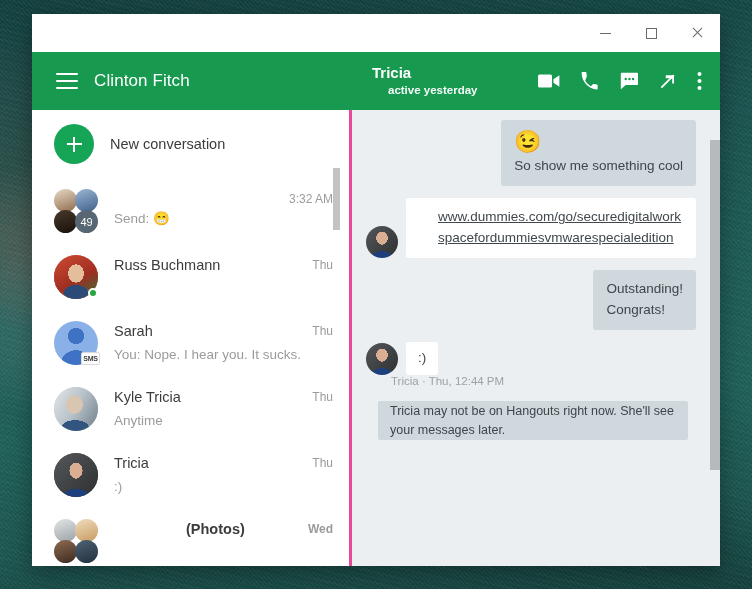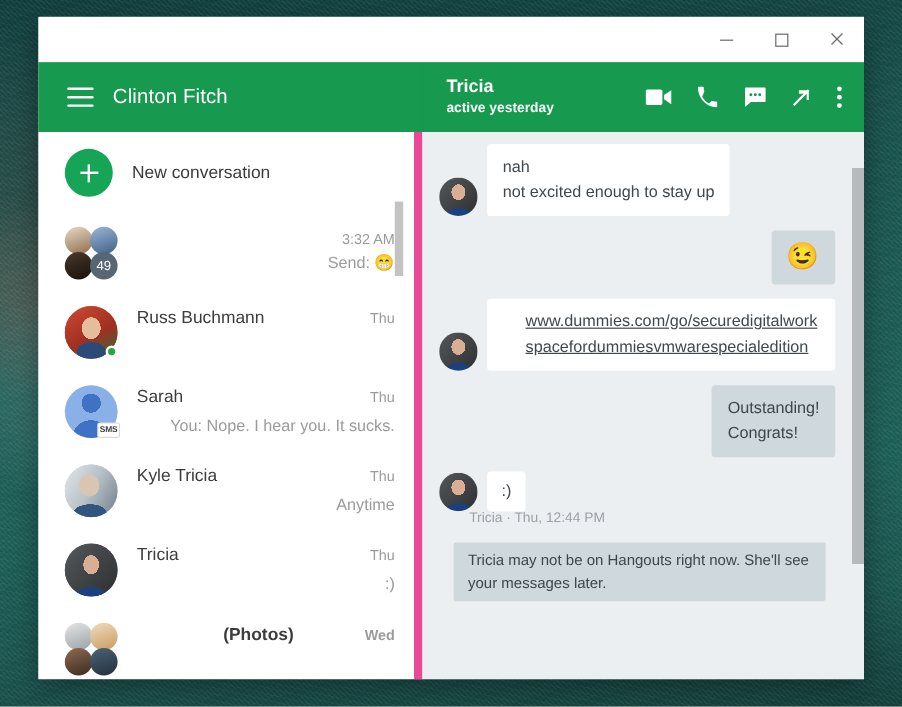--- a/index.html
+++ b/index.html
@@ -64,32 +64,32 @@
   #hamburger { width: 22px; display: flex; flex-direction: column; gap: 5px; cursor: pointer; }
   #hamburger span { display: block; height: 2px; background: #fff; border-radius: 1px; }
   #app-title { color: #fff; font-size: 17px; letter-spacing: .1px; }
 
   #appbar-right {
     flex: 1; display: flex; align-items: center; background: #17994f;
     padding: 0 18px 0 20px;
   }
   #peer-block { display: flex; flex-direction: column; justify-content: center; }
   #peer-name { color: #fff; font-size: 15px; font-weight: bold; line-height: 1.25; }
-  #peer-status { color: #ffffff; font-size: 11.5px; font-weight: bold; line-height: 1.3; opacity: .96; }
+  #peer-status { color: #ffffff; font-size: 11.5px; font-weight: bold; line-height: 1.3; opacity: .96; margin-left: 16px; }
   #peer-actions { margin-left: auto; display: flex; align-items: center; gap: 20px; }
   .act { cursor: pointer; display: flex; align-items: center; justify-content: center; }
 
   
   #body { flex: 1; display: flex; min-height: 0; }
 
   
   #conv-panel {
     width: 320px; flex: 0 0 320px; background: #fff;
-    border-right: 7px solid #ec4899;
-    display: flex; flex-direction: column; position: relative; text-align: right;
+    border-right: 3px solid #ec4899;
+    display: flex; flex-direction: column; position: relative;
   }
   #conv-list { overflow: hidden; position: relative; }
 
   .conv-row {
     display: flex; align-items: flex-start; gap: 16px;
     padding: 11px 16px 11px 22px; cursor: pointer; position: relative;
   }
   #new-conv { padding-top: 14px; padding-bottom: 14px; align-items: center; }
   #new-conv-fab {
     width: 40px; height: 40px; border-radius: 50%; background: #16a457;
@@ -176,21 +176,21 @@
   .bubble .line { white-space: normal; }
   .bubble a { color: #40484d; text-decoration: underline; word-break: break-all; }
 
   .emoji-big { font-size: 22px; line-height: 1.15; display: block; margin-bottom: 2px; }
 
   .msg-meta {
     font-size: 11.5px; color: #9aa2a7; margin: -6px 0 14px 25px;
   }
   .system-note {
     background: #cfd8dc; color: #3d464b; font-size: 12.5px; line-height: 1.5;
-    padding: 6px 12px; border-radius: 2px; margin: 4px 0 14px 12px; max-width: 310px;
+    padding: 1px 12px; border-radius: 2px; margin: 4px 0 14px 12px; max-width: 310px;
   }
 
   #chat-scroll-track {
     position: absolute; right: 0; top: 0; bottom: 0; width: 10px; background: transparent;
   }
   #chat-scroll-thumb {
     position: absolute; right: 0; top: 30px; width: 10px; height: 330px; background: #b6babc;
   }
 
   
@@ -428,31 +428,25 @@
         </div>
 
         <div id="conv-scroll-track">
           <div id="conv-scroll-thumb"></div>
         </div>
       </div>
 
       <div id="chat-panel">
         <div id="chat-scroll">
 
-          <div class="msg-row inbound">
-            <div class="msg-avatar" style="background:radial-gradient(ellipse 8px 9px at 50% 38%, #d9ae92 0 72%, rgba(0,0,0,0) 73%),radial-gradient(ellipse 14px 9px at 50% 99%, #1d3f7e 0 72%, rgba(0,0,0,0) 73%),linear-gradient(135deg,#55585a,#2d2f31)"></div>
-            <div class="bubble in">
-              <div class="line">nah</div>
-              <div class="line">not excited enough to stay up</div>
-            </div>
-          </div>
 
           <div class="msg-row outbound">
             <div class="bubble out">
               <span class="emoji-big">😉</span>
+              <div class="line">So show me something cool</div>
             </div>
           </div>
 
           <div class="msg-row inbound">
             <div class="msg-avatar" style="background:radial-gradient(ellipse 8px 9px at 50% 38%, #d9ae92 0 72%, rgba(0,0,0,0) 73%),radial-gradient(ellipse 14px 9px at 50% 99%, #1d3f7e 0 72%, rgba(0,0,0,0) 73%),linear-gradient(135deg,#55585a,#2d2f31)"></div>
             <div class="bubble in" style="max-width:290px;padding-left:32px;">
               <a href="#">www.dummies.com/go/securedigitalworkspacefordummiesvmwarespecialedition</a>
             </div>
           </div>
 

